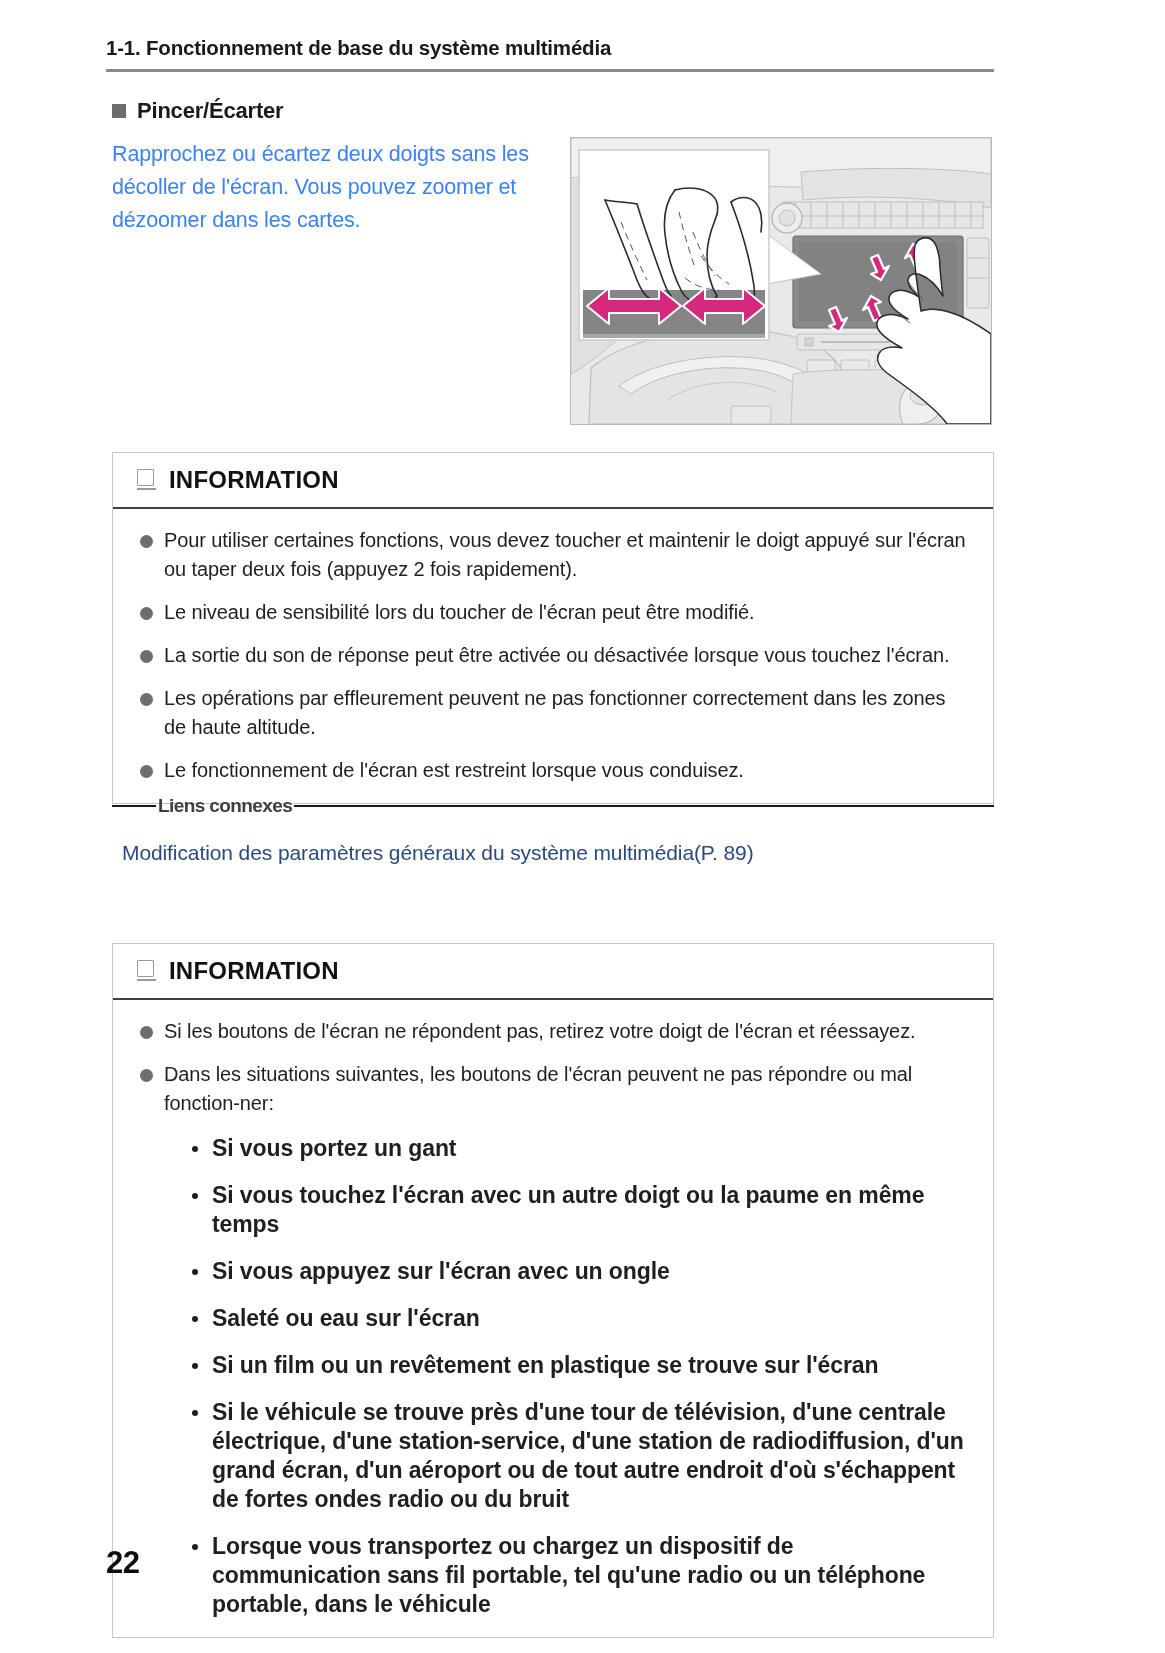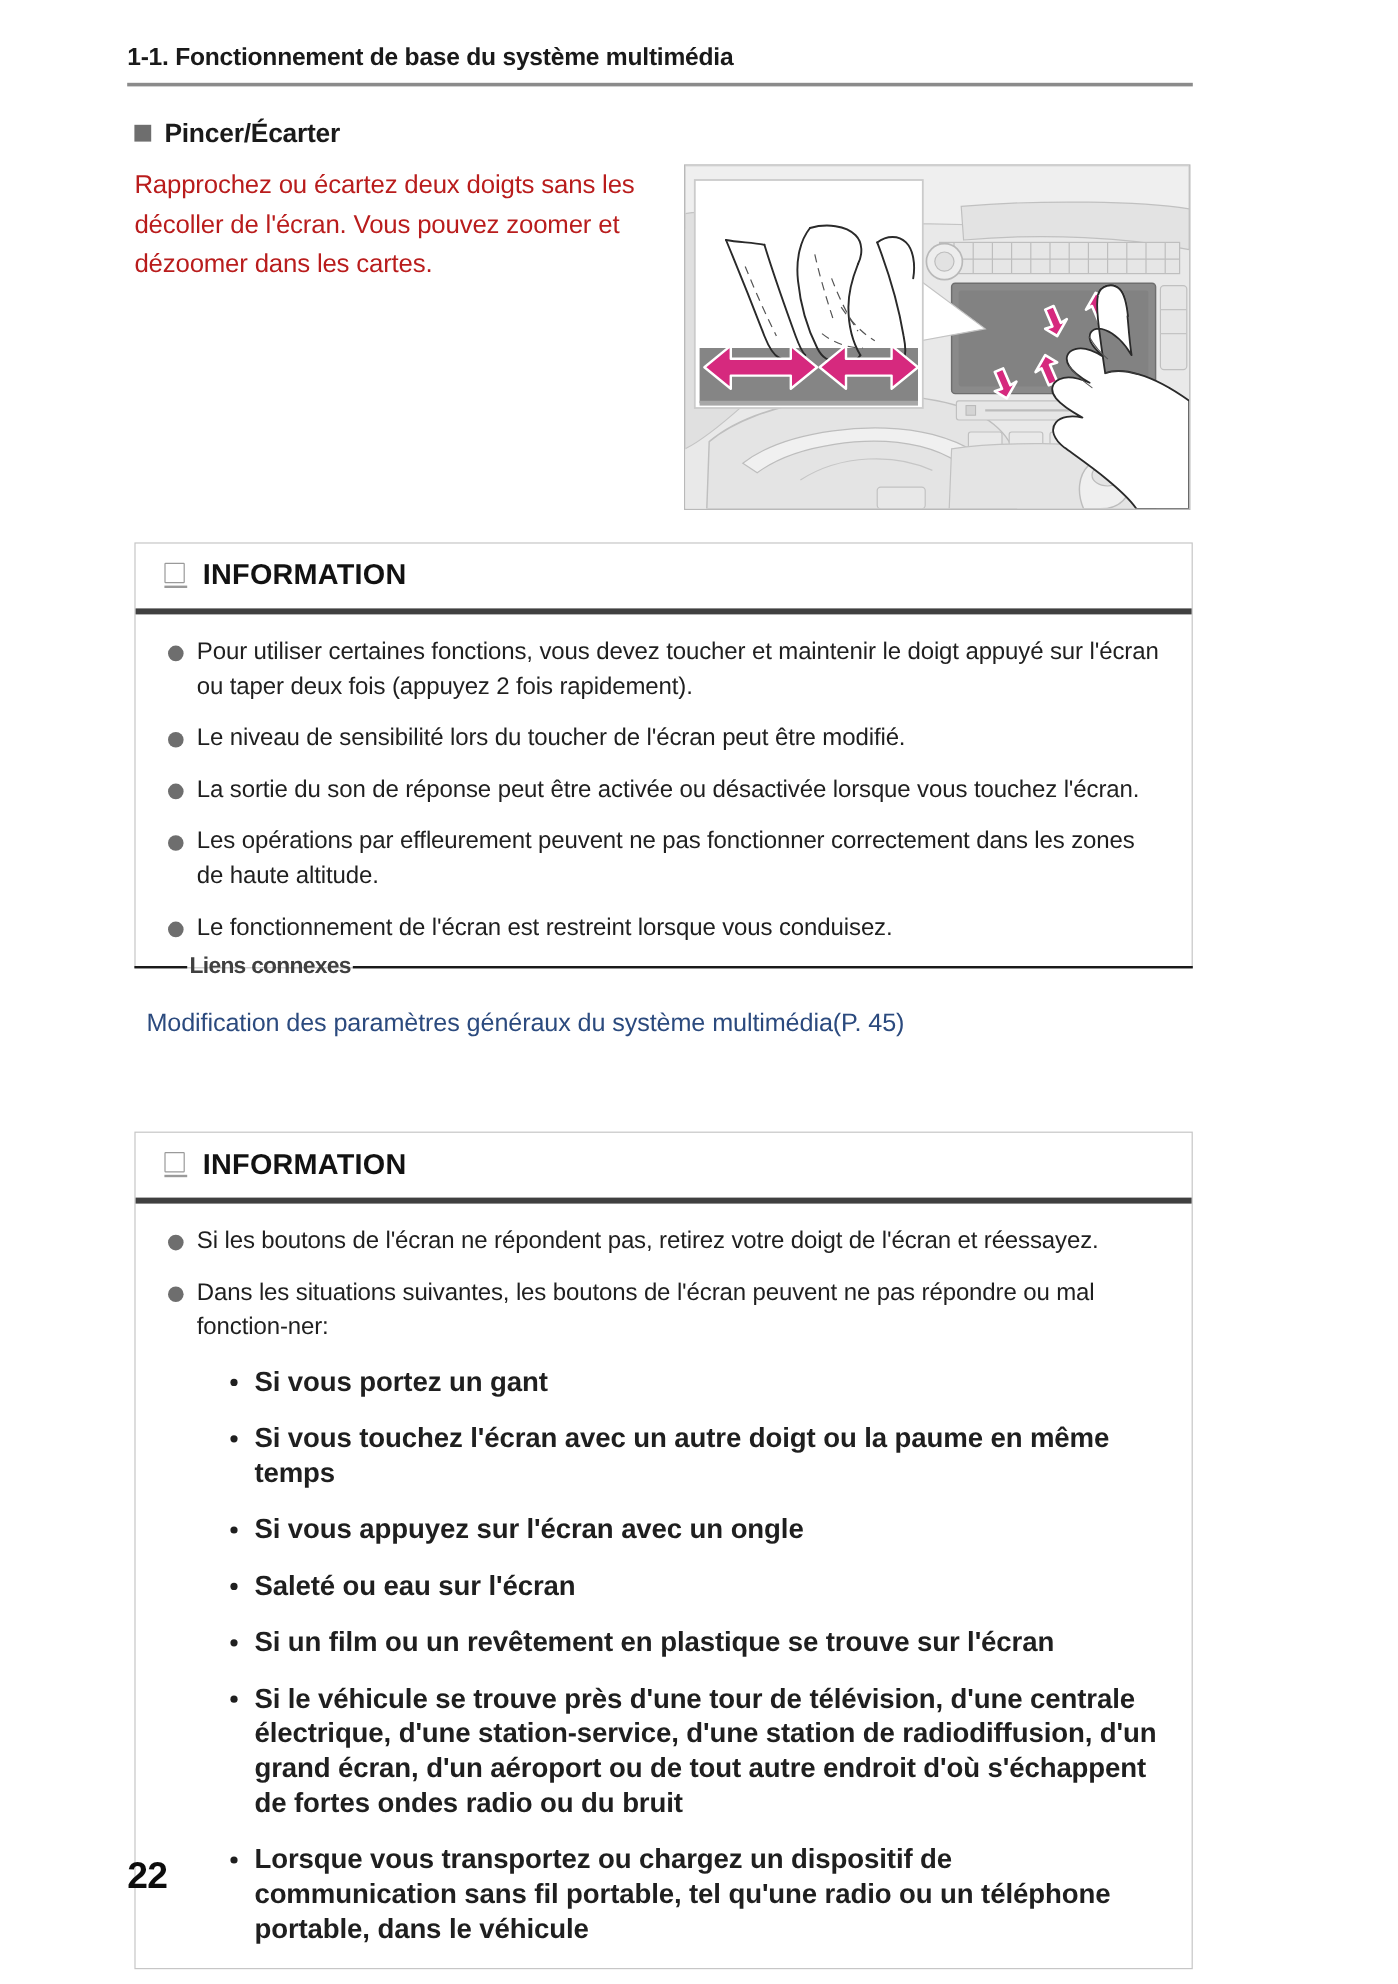--- a/index.html
+++ b/index.html
@@ -68,21 +68,21 @@
   }
 
   
   .intro-paragraph {
     position: absolute;
     left: 112px;
     top: 138px;
     width: 435px;
     font-size: 21.5px;
     line-height: 33px;
-    color: #b91c1c;
+    color: #3b82f6;
     letter-spacing: -0.15px;
   }
 
   
   .illustration {
     position: absolute;
     left: 570px;
     top: 137px;
     width: 422px;
     height: 288px;
@@ -98,21 +98,21 @@
     position: absolute;
     border: 1px solid #c6c6c6;
     background: #ffffff;
     box-sizing: border-box;
   }
   .info-box-header {
     display: flex;
     align-items: center;
     gap: 13px;
     padding: 13px 0 13px 24px;
-    border-bottom: 5px solid #404040;
+    border-bottom: 2px solid #404040;
   }
   .info-icon {
     width: 19px;
     height: 22px;
     flex: 0 0 auto;
     position: relative;
   }
   .info-icon .outline {
     position: absolute;
     left: 0; top: 0;
@@ -417,21 +417,21 @@
       </ul>
     </div>
   </div>
 
   <div class="related-links">
     <span class="rl-line-left"></span>
     <span class="rl-label">Liens connexes</span>
     <span class="rl-line-right"></span>
   </div>
 
-  <a class="related-link-text" href="#" style="text-decoration:none;">Modification des paramètres généraux du système multimédia(P. 45)</a>
+  <a class="related-link-text" href="#" style="text-decoration:none;">Modification des paramètres généraux du système multimédia(P. 89)</a>
 
 
   <div class="info-box" style="left:112px; top:943px; width:882px;">
     <div class="info-box-header">
       <span class="info-icon">
         <span class="outline"></span>
         <span class="base"></span>
       </span>
       <span class="info-title">INFORMATION</span>
     </div>

